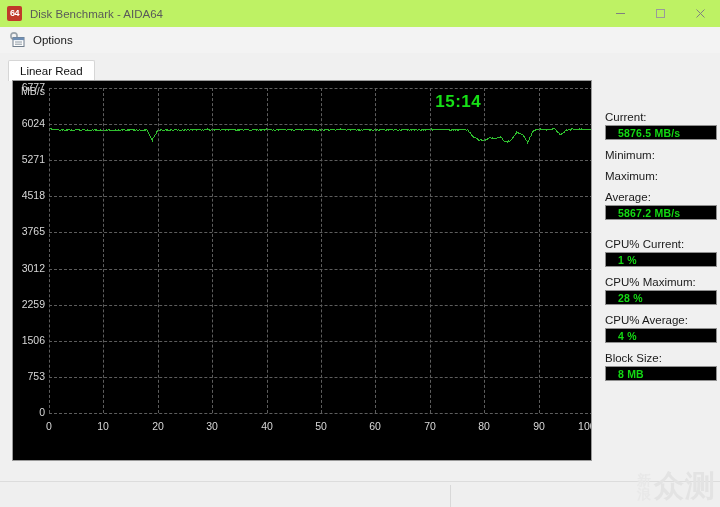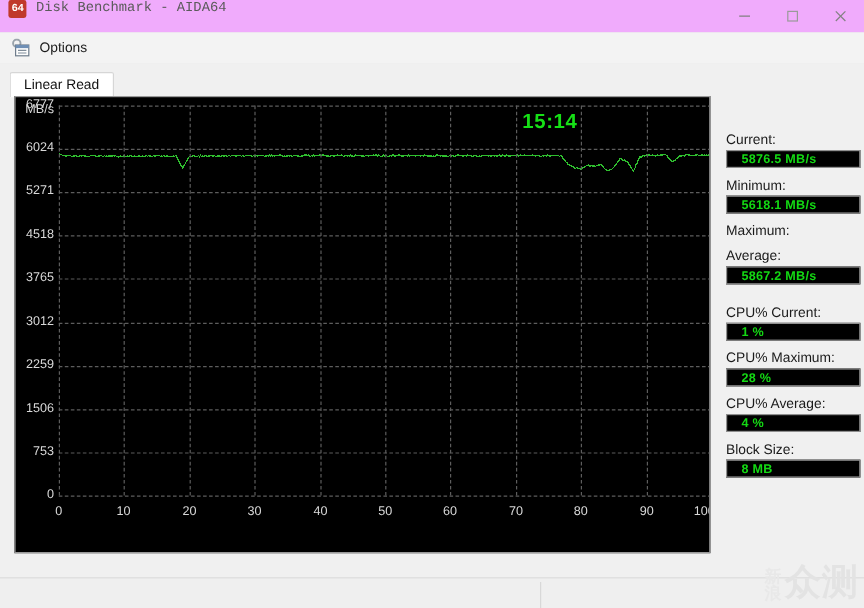--- a/index.html
+++ b/index.html
@@ -11,23 +11,23 @@
   }
   .app{
     position:relative;width:720px;height:507px;
     background:#f0f0f0;
     box-sizing:border-box;
   }
 
   
   .titlebar{
     position:absolute;left:0;top:0;width:720px;height:27px;
-    background:#f0abfc;
+    background:#bef264;
     border-bottom:1px solid #e2e2e2;
-    display:flex;align-items:flex-start;font-family:Liberation Mono, monospace;
+    display:flex;align-items:center;
   }
   .tb-icon{
     width:15px;height:15px;margin-left:7px;margin-right:8px;
     background:#c0392b;border-radius:2px;
     color:#ffffff;font-size:9px;font-weight:bold;
     display:flex;align-items:center;justify-content:center;
     line-height:1;letter-spacing:-0.5px;
     flex:0 0 auto;
   }
   .tb-title{
@@ -269,21 +269,20 @@
         </div>
     </div>
 
     <div class="stats" id="stats">
         <div class="stat-group">
           <div class="stat-label">Current:</div>
           <div class="stat-box" style="color: rgb(19, 217, 19);">5876.5 MB/s</div>
         </div>
         <div class="stat-group">
           <div class="stat-label">Minimum:</div>
-          <div class="stat-box" style="color: rgb(19, 217, 19);">5618.1 MB/s</div>
         </div>
         <div class="stat-group">
           <div class="stat-label">Maximum:</div>
         </div>
         <div class="stat-group">
           <div class="stat-label">Average:</div>
           <div class="stat-box" style="color: rgb(19, 217, 19);">5867.2 MB/s</div>
         </div>
         <div class="stat-gap"></div>
         <div class="stat-group">

